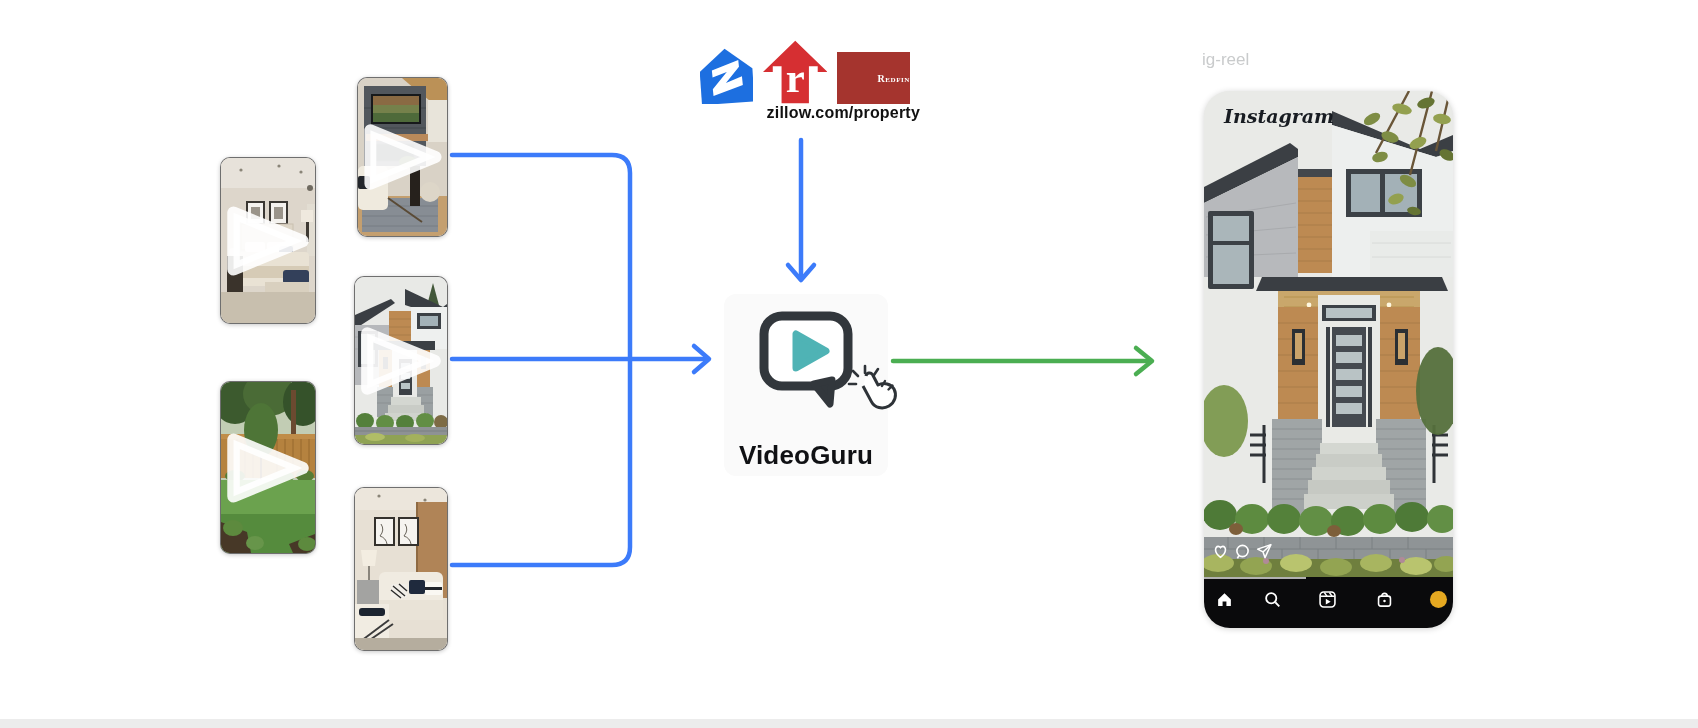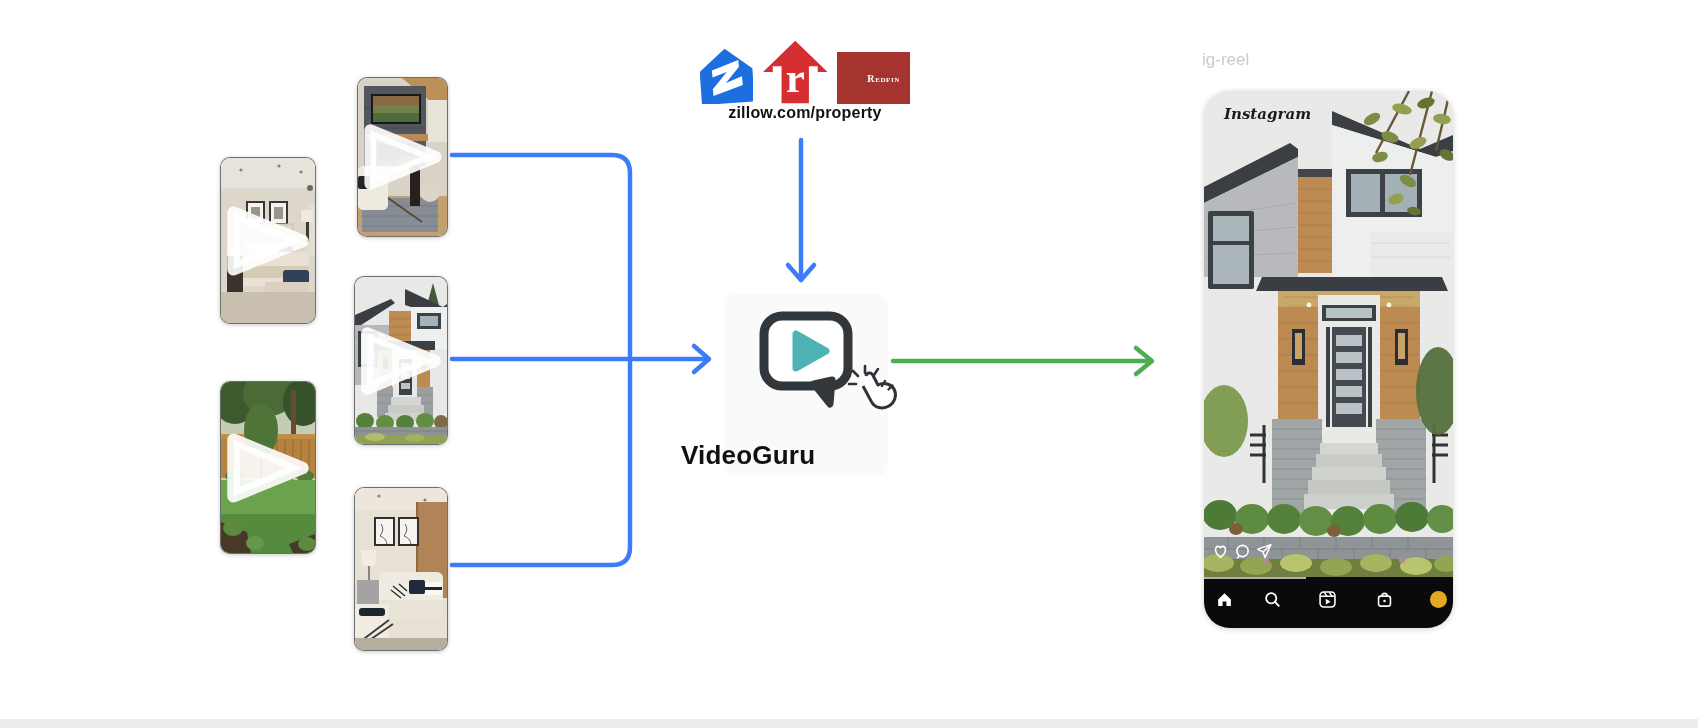--- a/index.html
+++ b/index.html
@@ -12,41 +12,41 @@
          box-shadow:0 1px 4px rgba(0,0,0,.22);border:1px solid rgba(20,20,20,.55);
          background:#ddd;cursor:pointer;}
   .thumb svg{display:block;width:100%;height:100%;}
   .play{position:absolute;left:50%;top:50%;transform:translate(-50%,-50%);width:56%;height:42%;}
 
   
   .logos{position:absolute;left:700px;top:38px;width:210px;height:66px;display:flex;
          align-items:flex-end;gap:10px;}
   .logo{position:relative;}
   .redfin-box{width:54px;height:52px;background:#A5342E;display:flex;align-items:center;
-              justify-content:center;padding-left:20px;}
+              justify-content:flex-end;padding-left:20px;}
   .redfin-text{color:#fff;font-size:10px;font-weight:bold;letter-spacing:.6px;
                font-family:"Liberation Serif",serif;}
-  .listing-url{position:absolute;left:690px;top:104px;width:230px;text-align:center;
+  .listing-url{position:absolute;left:690px;top:104px;width:230px;text-align:right;
                font-size:16px;font-weight:bold;color:#111;letter-spacing:.2px;}
 
   
   .app-card{position:absolute;left:724px;top:294px;width:164px;height:182px;background:#fafafa;
             border-radius:12px;}
   .app-icon{position:absolute;left:756px;top:308px;width:100px;height:104px;cursor:pointer;}
   .click-icon{position:absolute;left:846px;top:362px;width:54px;height:56px;}
-  .app-name{position:absolute;left:681px;top:440px;width:200px;
+  .app-name{position:absolute;left:706px;top:440px;width:200px;text-align:center;
             font-size:26px;font-weight:bold;color:#101114;letter-spacing:.2px;}
 
   
   .ig-label{position:absolute;left:1202px;top:50px;font-size:17px;color:#c9cbcc;}
   .phone{position:absolute;left:1204px;top:91px;width:249px;height:537px;border-radius:26px;
          overflow:hidden;background:#e9eae7;box-shadow:0 1px 6px rgba(0,0,0,.18);}
   .phone-photo{position:absolute;left:0;top:0;width:249px;height:486px;}
   .ig-wordmark{position:absolute;left:20px;top:14px;font-family:"DejaVu Serif",serif;
-               font-style:italic;font-weight:700;font-size:15px;color:#181c22;}
+               font-style:italic;font-weight:700;font-size:19px;color:#181c22;}
   .phone-bar{position:absolute;left:0;top:486px;width:249px;height:51px;background:#0a0a0c;}
   .progress{position:absolute;left:0;top:0;width:102px;height:2px;background:#cfcfcf;opacity:.85;}
   .navrow{position:absolute;left:0;top:0;width:100%;height:100%;}
   .navicon{position:absolute;top:14px;width:17px;height:17px;cursor:pointer;}
   .overlay-actions{position:absolute;left:8px;top:452px;display:flex;gap:5px;}
   .ov-ic{width:17px;height:17px;cursor:pointer;}
 
   .bottom-strip{position:absolute;left:0;top:719px;width:1698px;height:9px;background:#ececec;}
 </style>
 </head>

